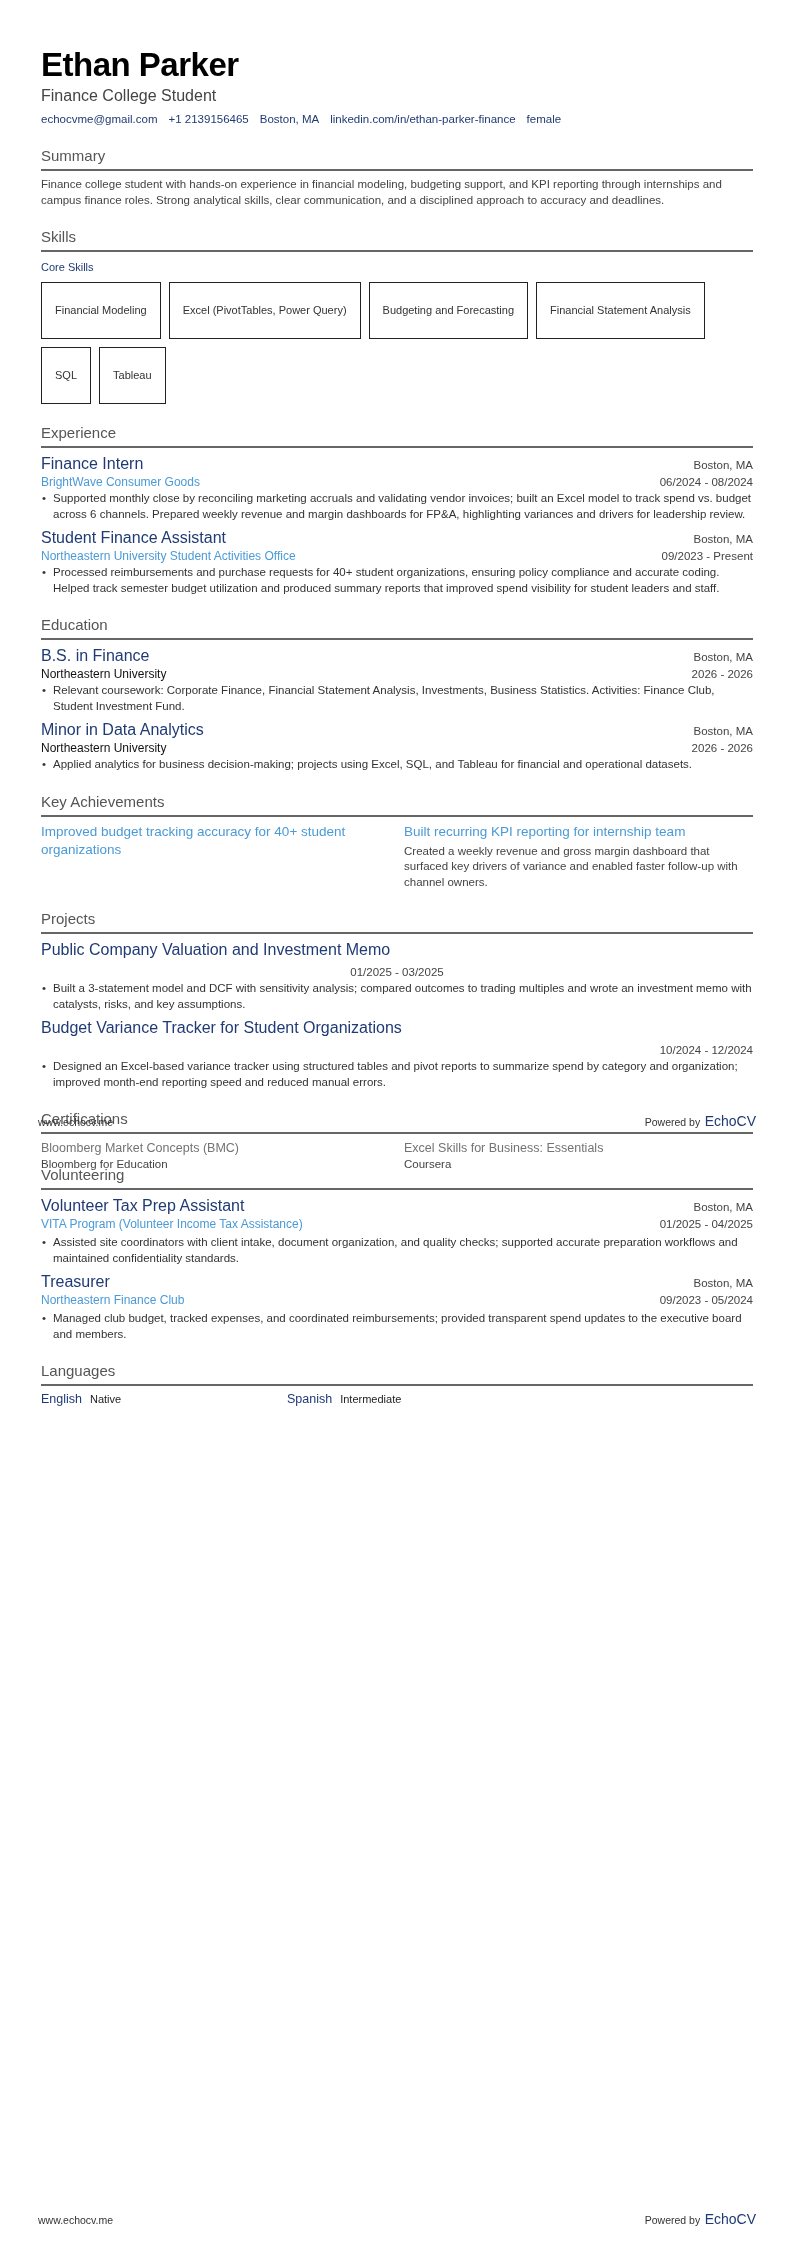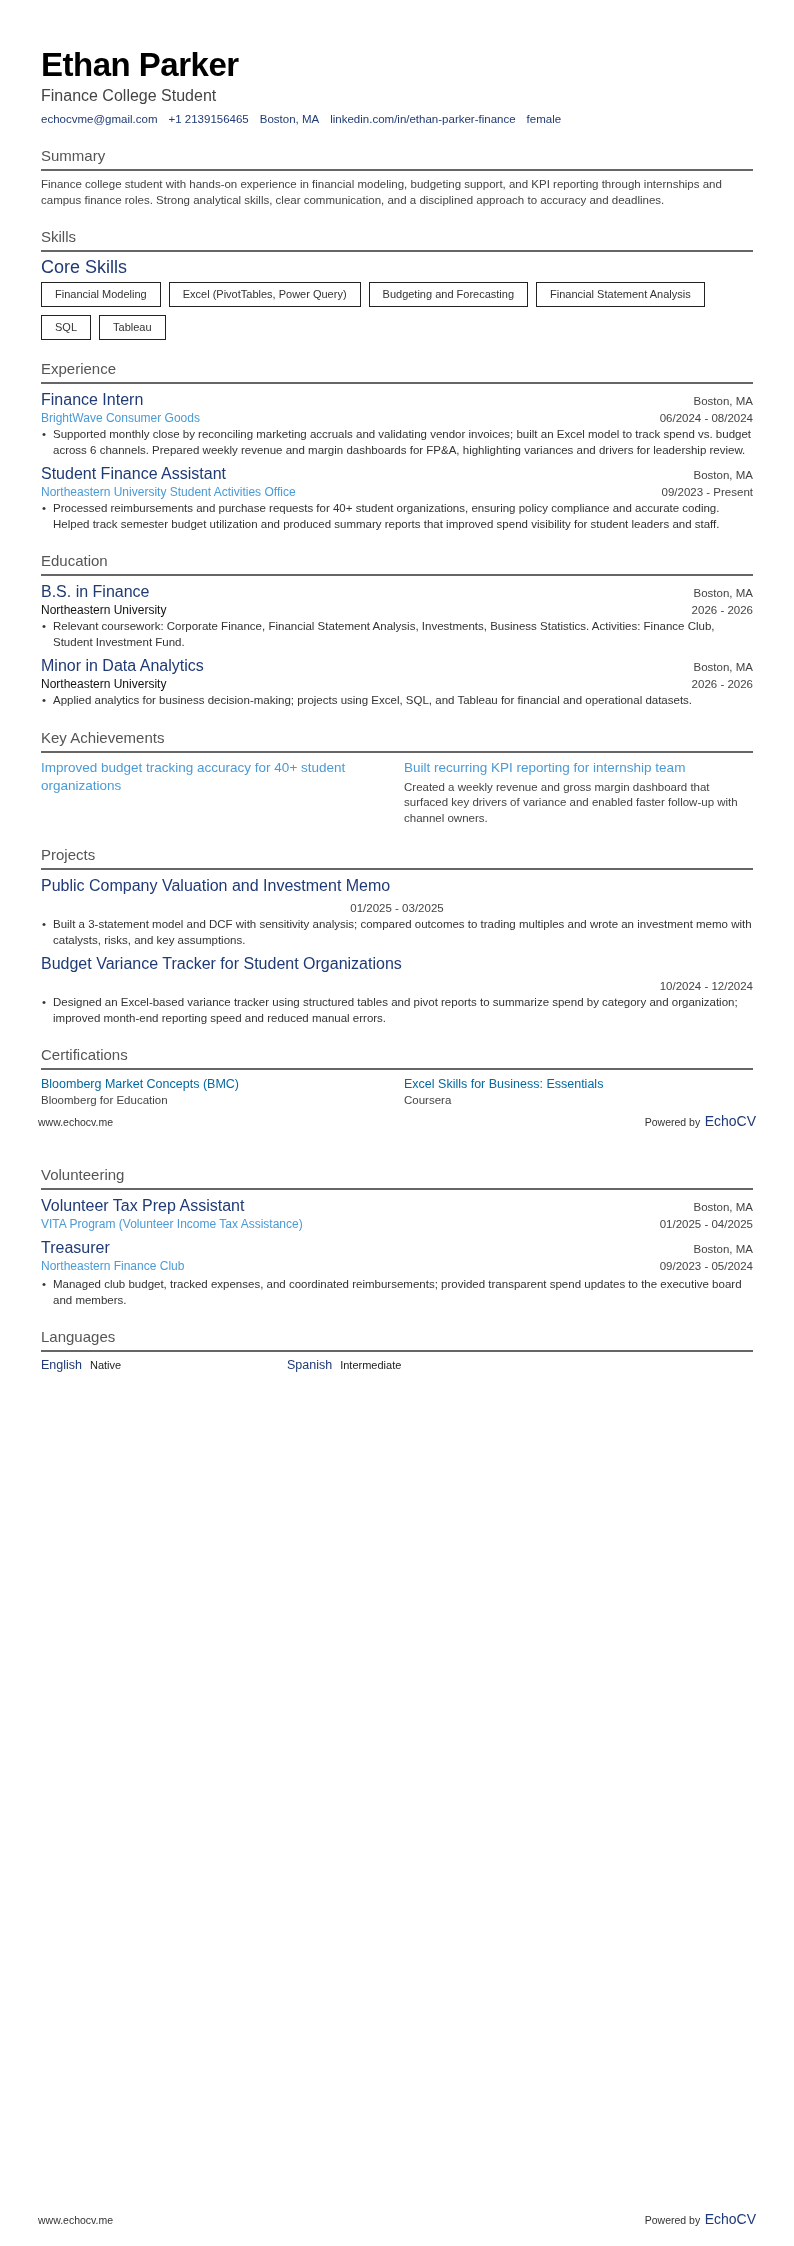--- a/index.html
+++ b/index.html
@@ -11,40 +11,40 @@
   .content { padding: 0 41px; }
 
   .name { font-size: 33px; font-weight: bold; color: #000; letter-spacing: -0.5px; line-height: 38px; padding-top: 38px; }
   .headline { font-size: 16px; color: #444; margin-top: 2px; line-height: 20px; }
   .contacts { margin-top: 5px; font-size: 11.5px; color: #1f3a75; display: flex; gap: 11px; line-height: 16px; }
 
   .section { margin-top: 20px; }
   .section-title { font-size: 15px; color: #555; line-height: 18px; padding-bottom: 4px; border-bottom: 2px solid #666; }
   .summary-text { font-size: 11.5px; color: #444; line-height: 15.5px; margin-top: 6px; }
 
-  .sub-title { font-size: 18px; color: #1f3a75; margin-top: 6px; line-height: 18px; }
+  .sub-title { font-size: 11px; color: #1f3a75; margin-top: 6px; line-height: 18px; }
   .chips { display: flex; flex-wrap: wrap; gap: 8px 8px; margin-top: 6px; }
-  .chip { border: 1.5px solid #222; padding: 5px 13px; font-size: 11px; color: #333; line-height: 13px; }
+  .chip { border: 1.5px solid #222; padding: 21px 13px; font-size: 11px; color: #333; line-height: 13px; }
 
   .entry { margin-top: 6px; }
   .row { display: flex; justify-content: space-between; align-items: baseline; }
   .entry-title { font-size: 16px; color: #1f3a75; line-height: 20px; }
   .entry-org { font-size: 12px; color: #4a9ad6; line-height: 16px; }
   .entry-org.dark { color: #111; }
   .meta { font-size: 11.5px; color: #444; line-height: 16px; }
   .bullets { list-style: none; margin-top: 1px; }
   .bullets li { position: relative; padding-left: 12px; font-size: 11.5px; color: #333; line-height: 15.5px; }
   .bullets li::before { content: "•"; position: absolute; left: 1px; top: 0; }
 
   .two-col { display: flex; gap: 14px; margin-top: 6px; }
   .two-col > div { flex: 1; }
   .ach-title { font-size: 13.5px; color: #4a9ad6; line-height: 18px; }
   .ach-desc { font-size: 11.5px; color: #444; line-height: 15.5px; margin-top: 3px; }
 
-  .cert-title { font-size: 12.5px; color: #0369a1; line-height: 16px; }
+  .cert-title { font-size: 12.5px; color: #737373; line-height: 16px; }
   .cert-issuer { font-size: 11.5px; color: #444; line-height: 16px; }
 
   .lang-row { display: flex; margin-top: 6px; }
   .lang-item { width: 246px; display: flex; gap: 8px; align-items: baseline; }
   .lang-name { font-size: 12.5px; color: #1f3a75; }
   .lang-level { font-size: 11px; color: #222; }
 
   .footer { position: absolute; left: 38px; right: 38px; display: flex; justify-content: space-between; align-items: baseline; }
   .footer-url { font-size: 10.5px; color: #333; }
   .footer-powered { font-size: 10.5px; color: #333; }
@@ -210,20 +210,23 @@
       <div class="section-title">Volunteering</div>
       <div class="entry">
         <div class="row">
           <span class="entry-title">Volunteer Tax Prep Assistant</span>
           <span class="meta">Boston, MA</span>
         </div>
         <div class="row">
           <span class="entry-org">VITA Program (Volunteer Income Tax Assistance)</span>
           <span class="meta">01/2025 - 04/2025</span>
         </div>
+        <ul class="bullets" style="margin-top:3px;">
+            <li>Assisted site coordinators with client intake, document organization, and quality checks; supported accurate preparation workflows and maintained confidentiality standards.</li>
+          </ul>
       </div>
       <div class="entry">
         <div class="row">
           <span class="entry-title">Treasurer</span>
           <span class="meta">Boston, MA</span>
         </div>
         <div class="row">
           <span class="entry-org">Northeastern Finance Club</span>
           <span class="meta">09/2023 - 05/2024</span>
         </div>

